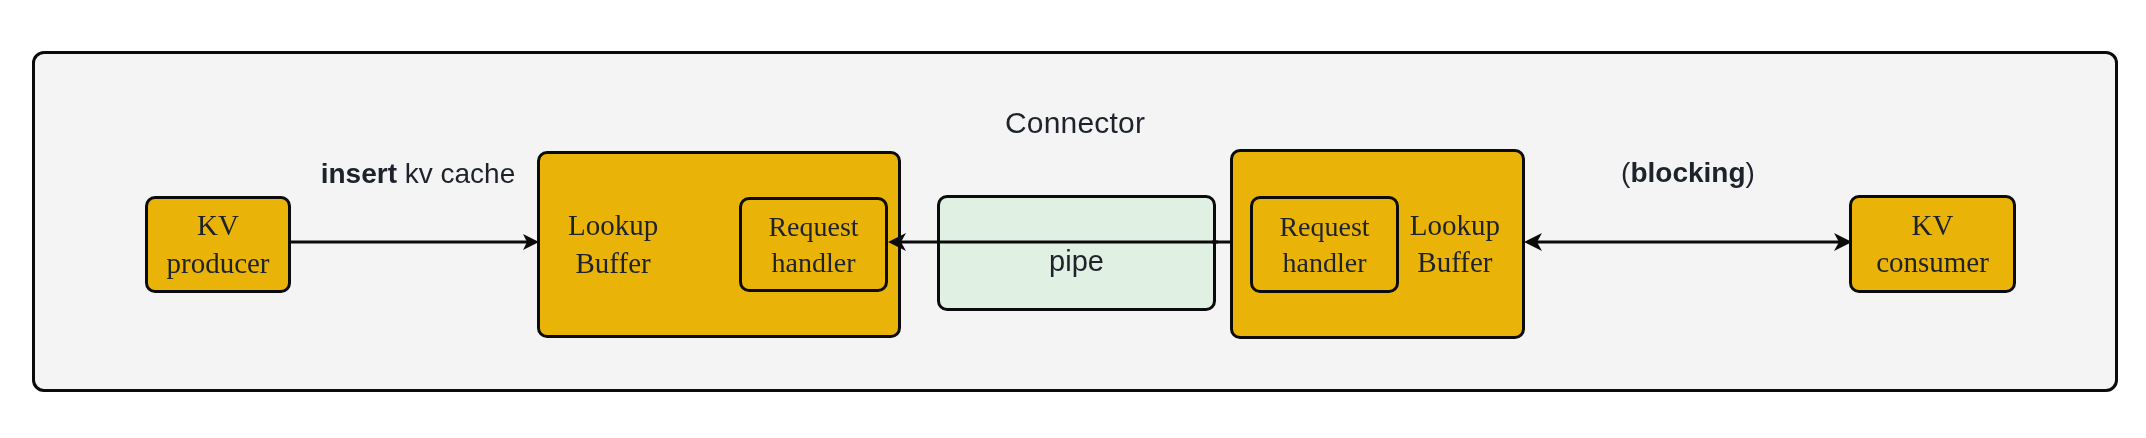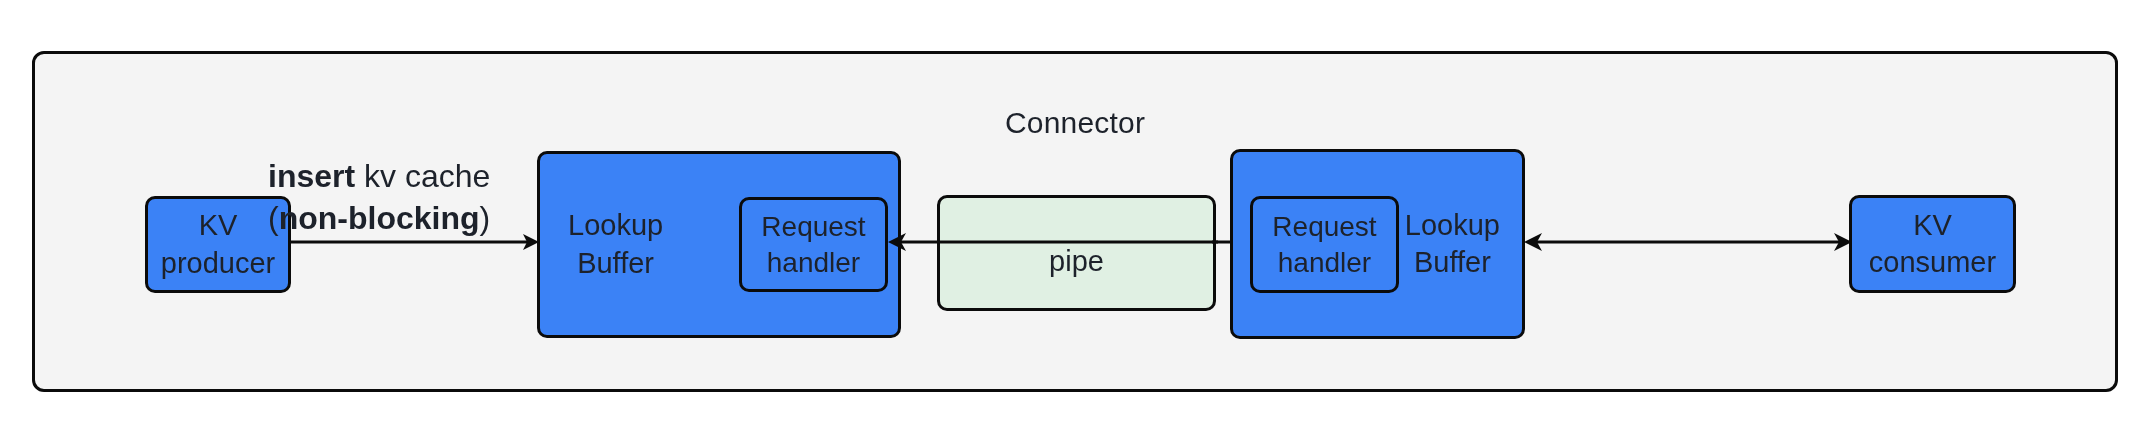--- a/index.html
+++ b/index.html
@@ -48,21 +48,21 @@
     border: 3px solid #0b0b0b;
     border-radius: 10px;
     display: flex;
     align-items: center;
     justify-content: center;
     text-align: center;
     color: #1d222b;
     font-size: 29px;
     line-height: 1.28;
   }
-  .node.blue   { background: #3b82f6; }
+  .node.blue   { background: #eab308; font-family: Liberation Serif, serif; }
   .node.green  { background: #e0f0e3; }
 
   .node-label {
     display: block;
     white-space: pre-line;
   }
 
   
   #kv-producer {
     left: 145px; top: 196px; width: 146px; height: 97px;
@@ -103,22 +103,23 @@
     pointer-events: none;
   }
   #arrow-insert     { left: 291px;  top: 222px;  width: 250px; height: 40px; }
   #arrow-pipe-left  { left: 888px;  top: 222px;  width: 330px; height: 40px; }
   #arrow-pipe-right { left: 1212px; top: 222px;  width: 44px;  height: 40px; }
   #arrow-dropselect { left: 1524px; top: 222px;  width: 328px; height: 40px; }
 
   
   .edge-label {
     position: absolute;
+    text-align: center;
     color: #1d222b;
-    font-size: 32px;
+    font-size: 28px;
     line-height: 1.30;
     white-space: nowrap;
   }
   .edge-label .b { font-weight: bold; }
   #label-insert      { left: 268px;  top: 156px; width: 300px; }
   #label-drop-select { left: 1528px; top: 155px; width: 320px; }
 </style>
 </head>
 <body>
 
@@ -130,23 +131,20 @@
 
   <div class="node blue" id="kv-producer">
     <span class="node-label">KV
 producer</span>
   </div>
 
   <div class="edge-label" id="label-insert">
     <div>
       <span class="b">insert</span><span> kv cache</span>
     </div>
-    <div>
-      <span>(</span><span class="b">non-blocking</span><span>)</span>
-    </div>
   </div>
 
   <svg class="arrow-svg" id="arrow-insert" viewBox="0 0 250 40">
     <line x1="0" y1="20" x2="240" y2="20" stroke="#0b0b0b" stroke-width="3"></line>
     <path d="M 248 20 L 232 12 L 236 20 L 232 28 Z" fill="#0b0b0b"></path>
   </svg>
 
   <div class="node blue" id="lookup-buffer-left">
     <span class="node-label">Lookup
 Buffer</span>
@@ -175,20 +173,23 @@
     <span class="node-label">Lookup
 Buffer</span>
   </div>
 
   <div class="node blue" id="request-handler-right">
     <span class="node-label">Request
 handler</span>
   </div>
 
   <div class="edge-label" id="label-drop-select">
+    <div>
+      <span>(</span><span class="b">blocking</span><span>)</span>
+    </div>
   </div>
 
   <svg class="arrow-svg" id="arrow-dropselect" viewBox="0 0 328 40">
     <line x1="10" y1="20" x2="318" y2="20" stroke="#0b0b0b" stroke-width="3"></line>
     <path d="M 0 20 L 18 11 L 13 20 L 18 29 Z" fill="#0b0b0b"></path>
     <path d="M 328 20 L 310 11 L 315 20 L 310 29 Z" fill="#0b0b0b"></path>
   </svg>
 
   <div class="node blue" id="kv-consumer">
     <span class="node-label">KV

